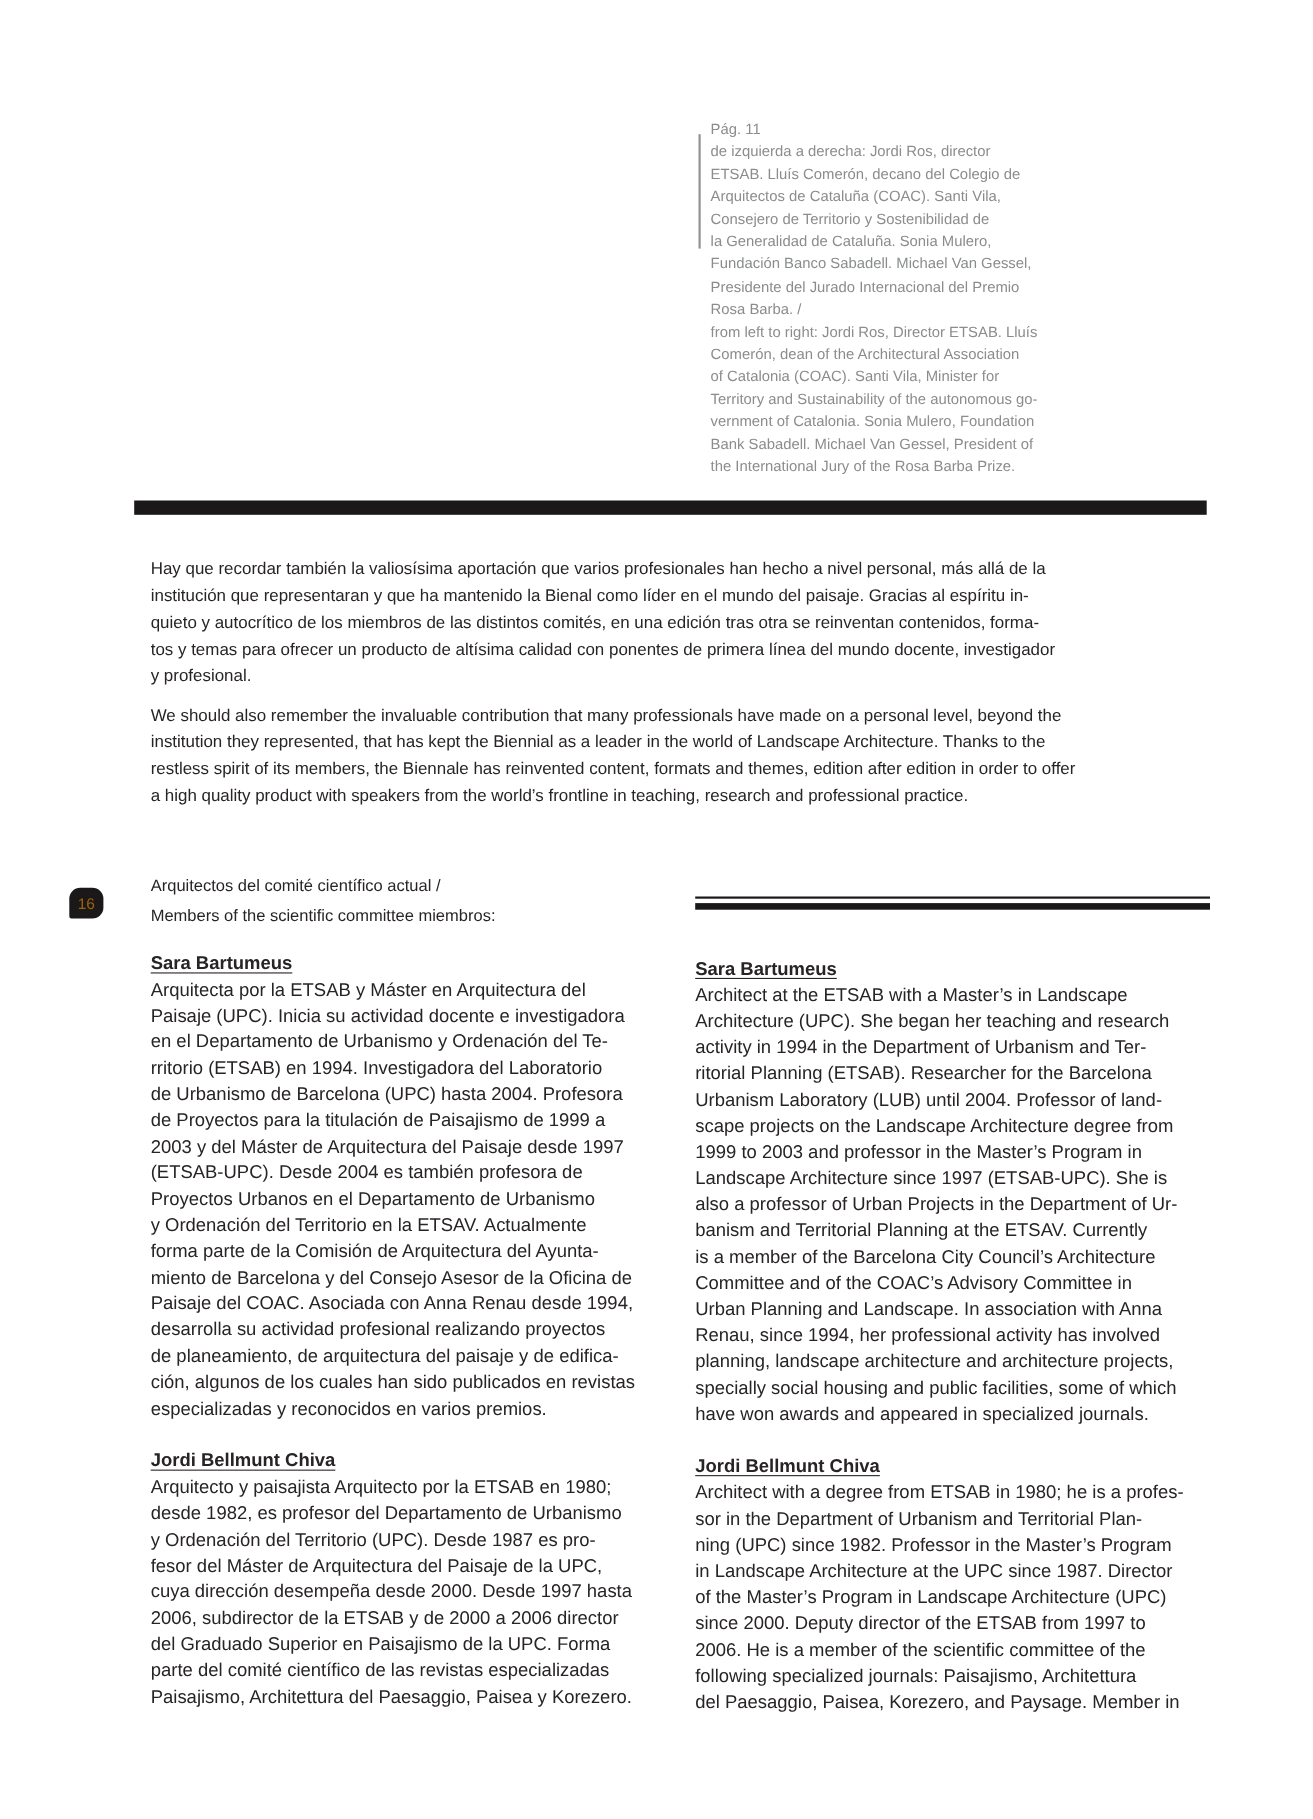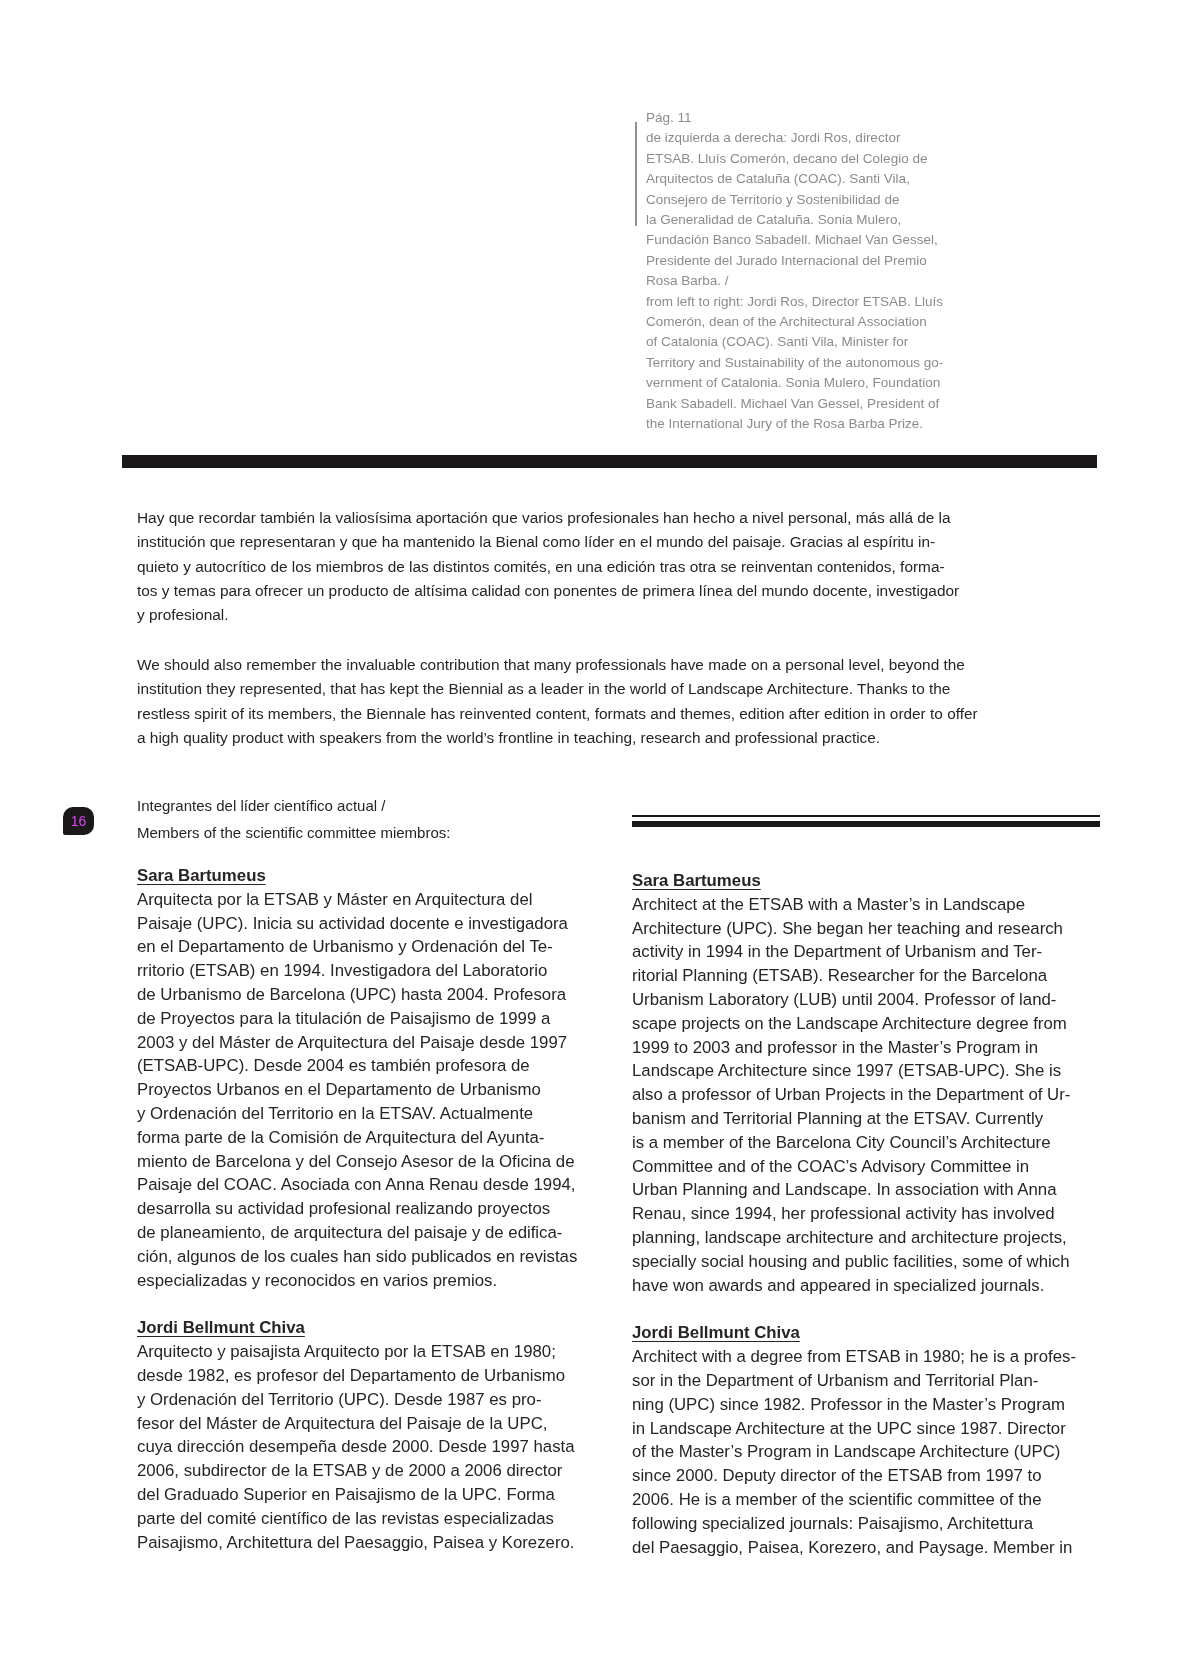--- a/index.html
+++ b/index.html
@@ -34,33 +34,33 @@
   
   .top-bar {
     position: absolute; left: 122px; top: 455px;
     width: 975px; height: 13px; background: var(--rule);
   }
 
   
   .intro { position: absolute; left: 137px; width: 960px;
     font-size: 15.4px; line-height: 24.3px; }
   .intro.es { top: 506px; }
-  .intro.en { top: 653px; }
+  .intro.en { top: 639px; }
 
   
   .committee-heading {
     position: absolute; left: 137px; top: 792px;
     font-size: 15px; line-height: 27px; font-weight: 400;
   }
 
   
   .badge {
     position: absolute; left: 63px; top: 807px;
     width: 31px; height: 28px;
-    background: var(--rule); color: #d946ef;
+    background: var(--rule); color: #a16207;
     border-radius: 10px 10px 10px 2px;
     display: flex; align-items: center; justify-content: center;
     font-size: 14px;
   }
 
   
   .col-rule { position: absolute; left: 632px; top: 815px; width: 468px; }
   .col-rule .thin  { height: 2px; background: var(--rule); }
   .col-rule .gap   { height: 4px; }
   .col-rule .thick { height: 6px; background: var(--rule); }
@@ -109,21 +109,21 @@
 institución que representaran y que ha mantenido la Bienal como líder en el mundo del paisaje. Gracias al espíritu in-
 quieto y autocrítico de los miembros de las distintos comités, en una edición tras otra se reinventan contenidos, forma-
 tos y temas para ofrecer un producto de altísima calidad con ponentes de primera línea del mundo docente, investigador
 y profesional.</div>
   <div class="intro en pre">We should also remember the invaluable contribution that many professionals have made on a personal level, beyond the
 institution they represented, that has kept the Biennial as a leader in the world of Landscape Architecture. Thanks to the
 restless spirit of its members, the Biennale has reinvented content, formats and themes, edition after edition in order to offer
 a high quality product with speakers from the world’s frontline in teaching, research and professional practice.</div>
 
   <div class="committee-heading">
-    <div>Integrantes del líder científico actual /</div>
+    <div>Arquitectos del comité científico actual /</div>
     <div>Members of the scientific committee miembros:</div>
   </div>
 
   <div class="badge">16</div>
 
   <div class="col-rule">
     <div class="thin"></div>
     <div class="gap"></div>
     <div class="thick"></div>
   </div>

